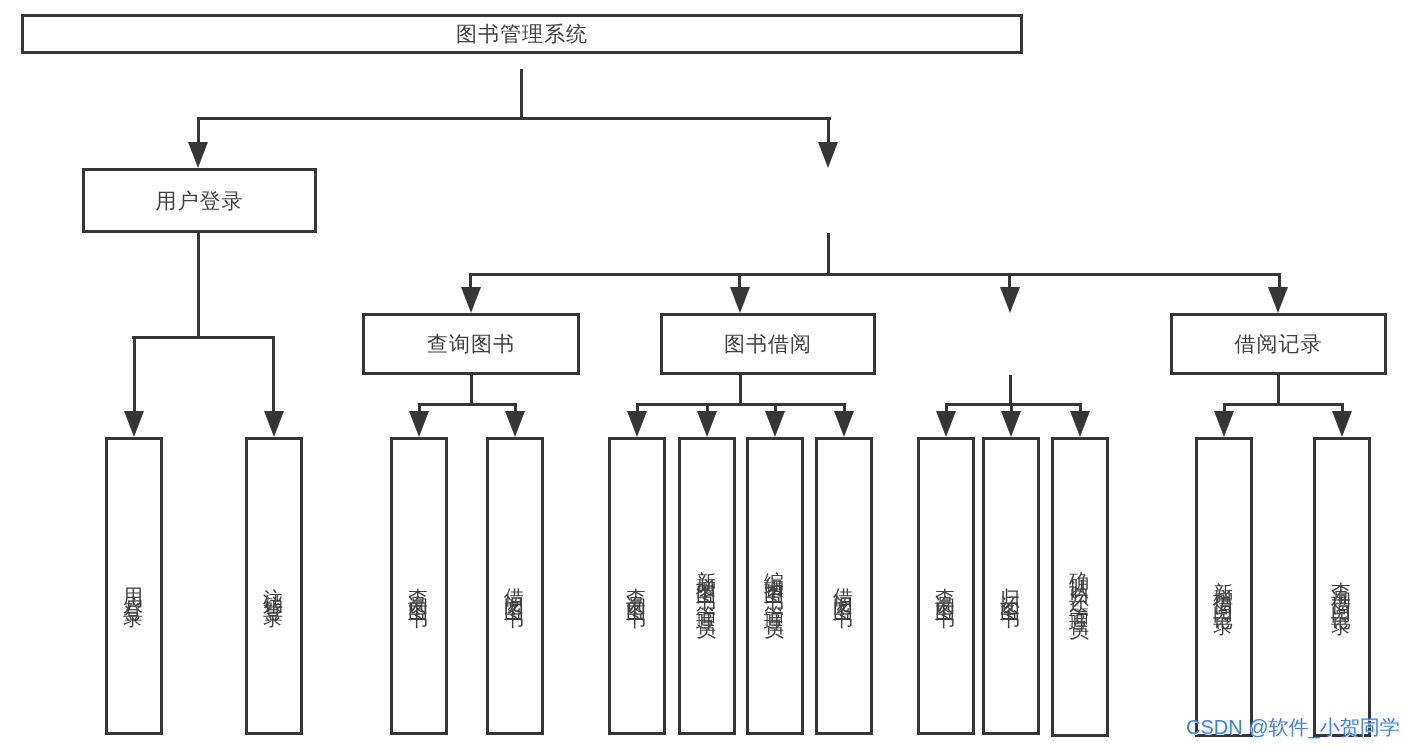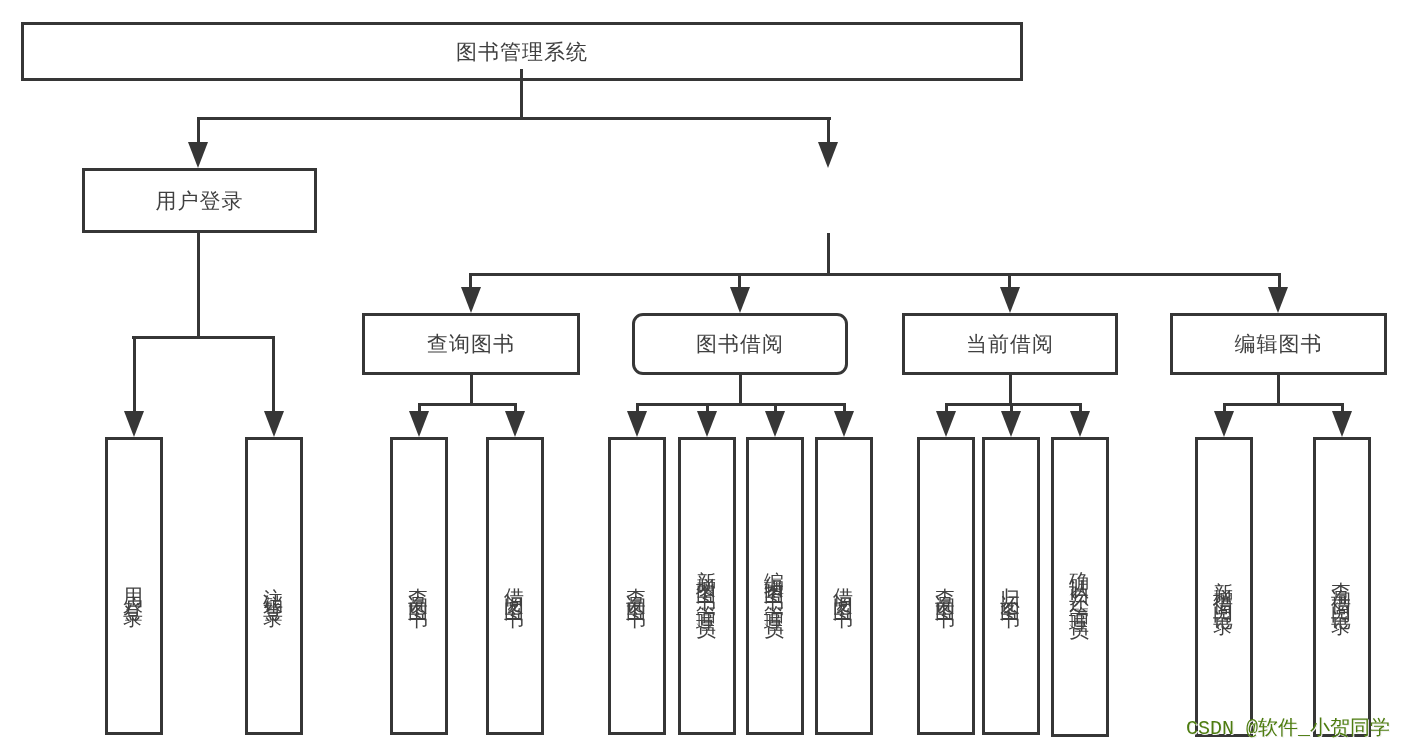--- a/index.html
+++ b/index.html
@@ -35,32 +35,31 @@
     width: 0; height: 0;
     border-left: 10px solid transparent;
     border-right: 10px solid transparent;
     border-top: 26px solid #363636;
   }
   #watermark {
     position: absolute;
     left: 1186px;
     top: 714px;
     font-size: 20px;
-    color: #4d7c0f;
+    color: #3b82f6;
     text-shadow: 1px 1px 0 #efefef;
     white-space: nowrap;
-    font-family: Liberation Mono, monospace;
   }
 </style>
 </head>
 <body>
 
 <div id="stage">
 
-  <div class="box h-label" style="left:21px; top:22px; width:1002px; height:59px;">图书管理系统</div>
+  <div class="box h-label" style="left:21px; top:14px; width:1002px; height:40px;">图书管理系统</div>
 
   <div class="line" style="left:520px; top:69px;  width:3px;  height:48px;"></div>
   <div class="line" style="left:197px; top:117px; width:634px; height:3px;"></div>
   <div class="line" style="left:197px; top:117px; width:3px; height:28px;"></div>
   <div class="ahead" style="left:188px; top:142px;"></div>
   <div class="line" style="left:827px; top:117px; width:3px; height:28px;"></div>
   <div class="ahead" style="left:818px; top:142px;"></div>
 
   <div class="box h-label" style="left:82px;  top:168px; width:235px; height:65px;">用户登录</div>
 
@@ -76,23 +75,22 @@
   <div class="line" style="left:469px; top:273px; width:3px; height:18px;"></div>
   <div class="ahead" style="left:461px; top:287px;"></div>
   <div class="line" style="left:738px; top:273px; width:3px; height:18px;"></div>
   <div class="ahead" style="left:730px; top:287px;"></div>
   <div class="line" style="left:1008px; top:273px; width:3px; height:18px;"></div>
   <div class="ahead" style="left:1000px; top:287px;"></div>
   <div class="line" style="left:1278px; top:273px; width:3px; height:18px;"></div>
   <div class="ahead" style="left:1268px; top:287px;"></div>
 
   <div class="box h-label" style="left:362px;  top:313px; width:218px; height:62px;">查询图书</div>
-  <div class="box h-label" style="left:632px;  top:313px; width:216px; height:62px;border-radius:11px;">图书借阅</div>
-  <div class="box h-label" style="left:902px;  top:313px; width:216px; height:62px;">当前借阅</div>
-  <div class="box h-label" style="left:1170px; top:313px; width:217px; height:62px;">编辑图书</div>
+  <div class="box h-label" style="left:660px;  top:313px; width:216px; height:62px;">图书借阅</div>
+  <div class="box h-label" style="left:1170px; top:313px; width:217px; height:62px;">借阅记录</div>
 
   <div class="line" style="left:470px; top:375px; width:3px; height:30px;"></div>
   <div class="line" style="left:418px; top:403px; width:99px; height:3px;"></div>
   <div class="line" style="left:418px; top:403px; width:3px; height:12px;"></div>
   <div class="ahead" style="left:409px; top:411px;"></div>
   <div class="line" style="left:514px; top:403px; width:3px; height:12px;"></div>
   <div class="ahead" style="left:505px; top:411px;"></div>
 
   <div class="line" style="left:739px; top:375px; width:3px; height:30px;"></div>
   <div class="line" style="left:636px; top:403px; width:210px; height:3px;"></div>

